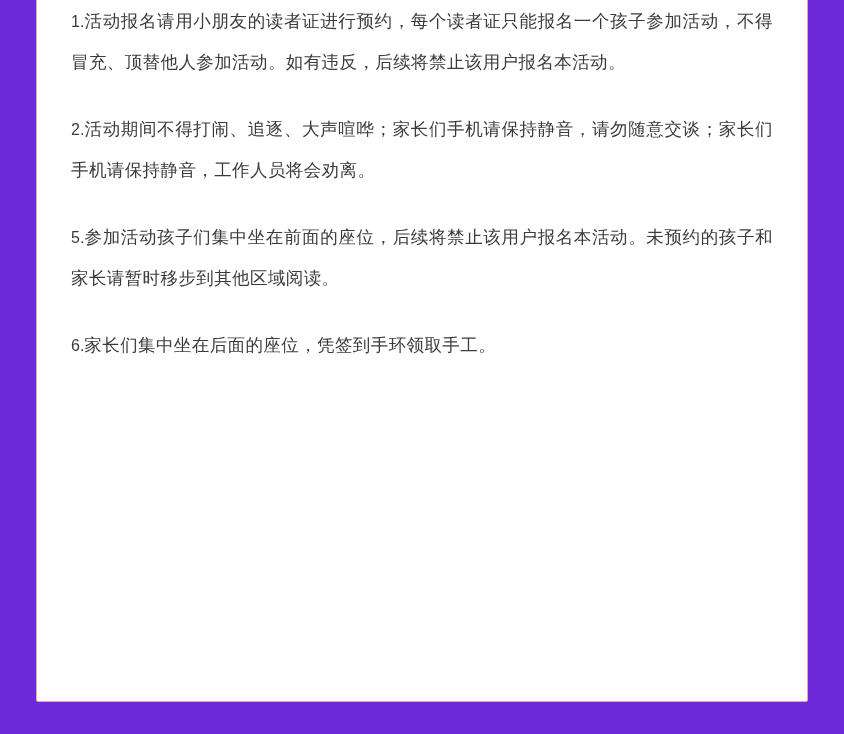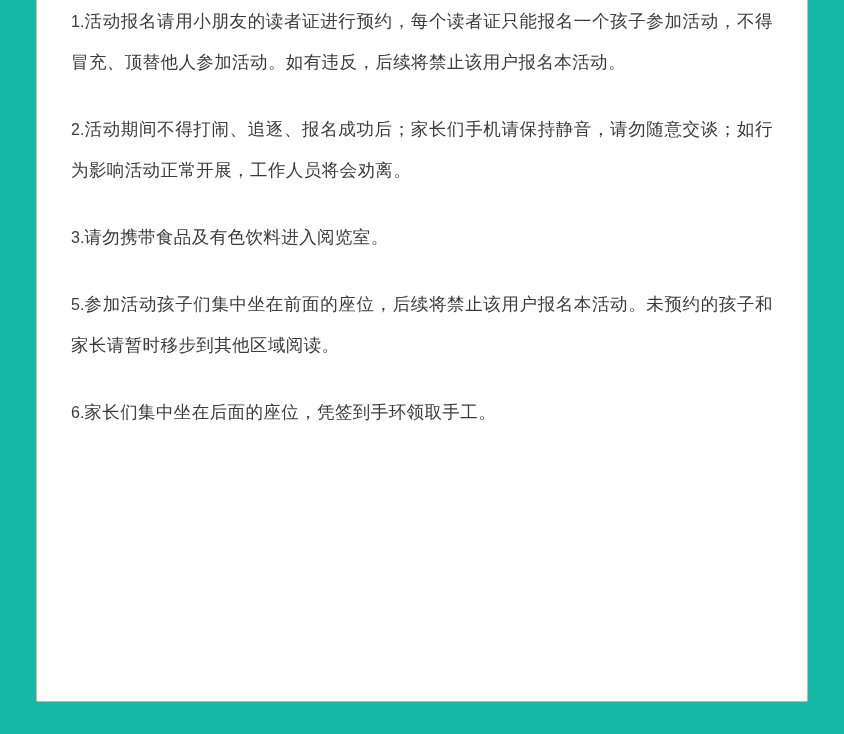--- a/index.html
+++ b/index.html
@@ -10,21 +10,21 @@
   body {
     width: 844px;
     height: 734px;
     font-family: "Liberation Sans", sans-serif;
   }
   .page {
     position: relative;
     width: 844px;
     height: 734px;
     box-sizing: border-box;
-    background: #14b8a6;
+    background: #6d28d9;
     overflow: hidden;
   }
   .card {
     position: absolute;
     left: 36px;
     top: -14px;
     width: 772px;
     height: 716px;
     box-sizing: border-box;
     background: #ffffff;
@@ -58,26 +58,23 @@
 
 <div class="page">
   <div class="card">
     <div class="card-inner">
 
       <p class="rule">
         <span class="num">1.</span><span>活动报名请用小朋友的读者证进行预约，每个读者证只能报名一个孩子参加活动，不得冒充、顶替他人参加活动。如有违反，后续将禁止该用户报名本活动。</span>
       </p>
 
       <p class="rule">
-        <span class="num">2.</span><span>活动期间不得打闹、追逐、报名成功后；家长们手机请保持静音，请勿随意交谈；如行为影响活动正常开展，工作人员将会劝离。</span>
+        <span class="num">2.</span><span>活动期间不得打闹、追逐、大声喧哗；家长们手机请保持静音，请勿随意交谈；家长们手机请保持静音，工作人员将会劝离。</span>
       </p>
 
-      <p class="rule">
-        <span class="num">3.</span><span>请勿携带食品及有色饮料进入阅览室。</span>
-      </p>
 
 
       <p class="rule">
         <span class="num">5.</span><span>参加活动孩子们集中坐在前面的座位，后续将禁止该用户报名本活动。未预约的孩子和家长请暂时移步到其他区域阅读。</span>
       </p>
 
       <p class="rule">
         <span class="num">6.</span><span>家长们集中坐在后面的座位，凭签到手环领取手工。</span>
       </p>
 

